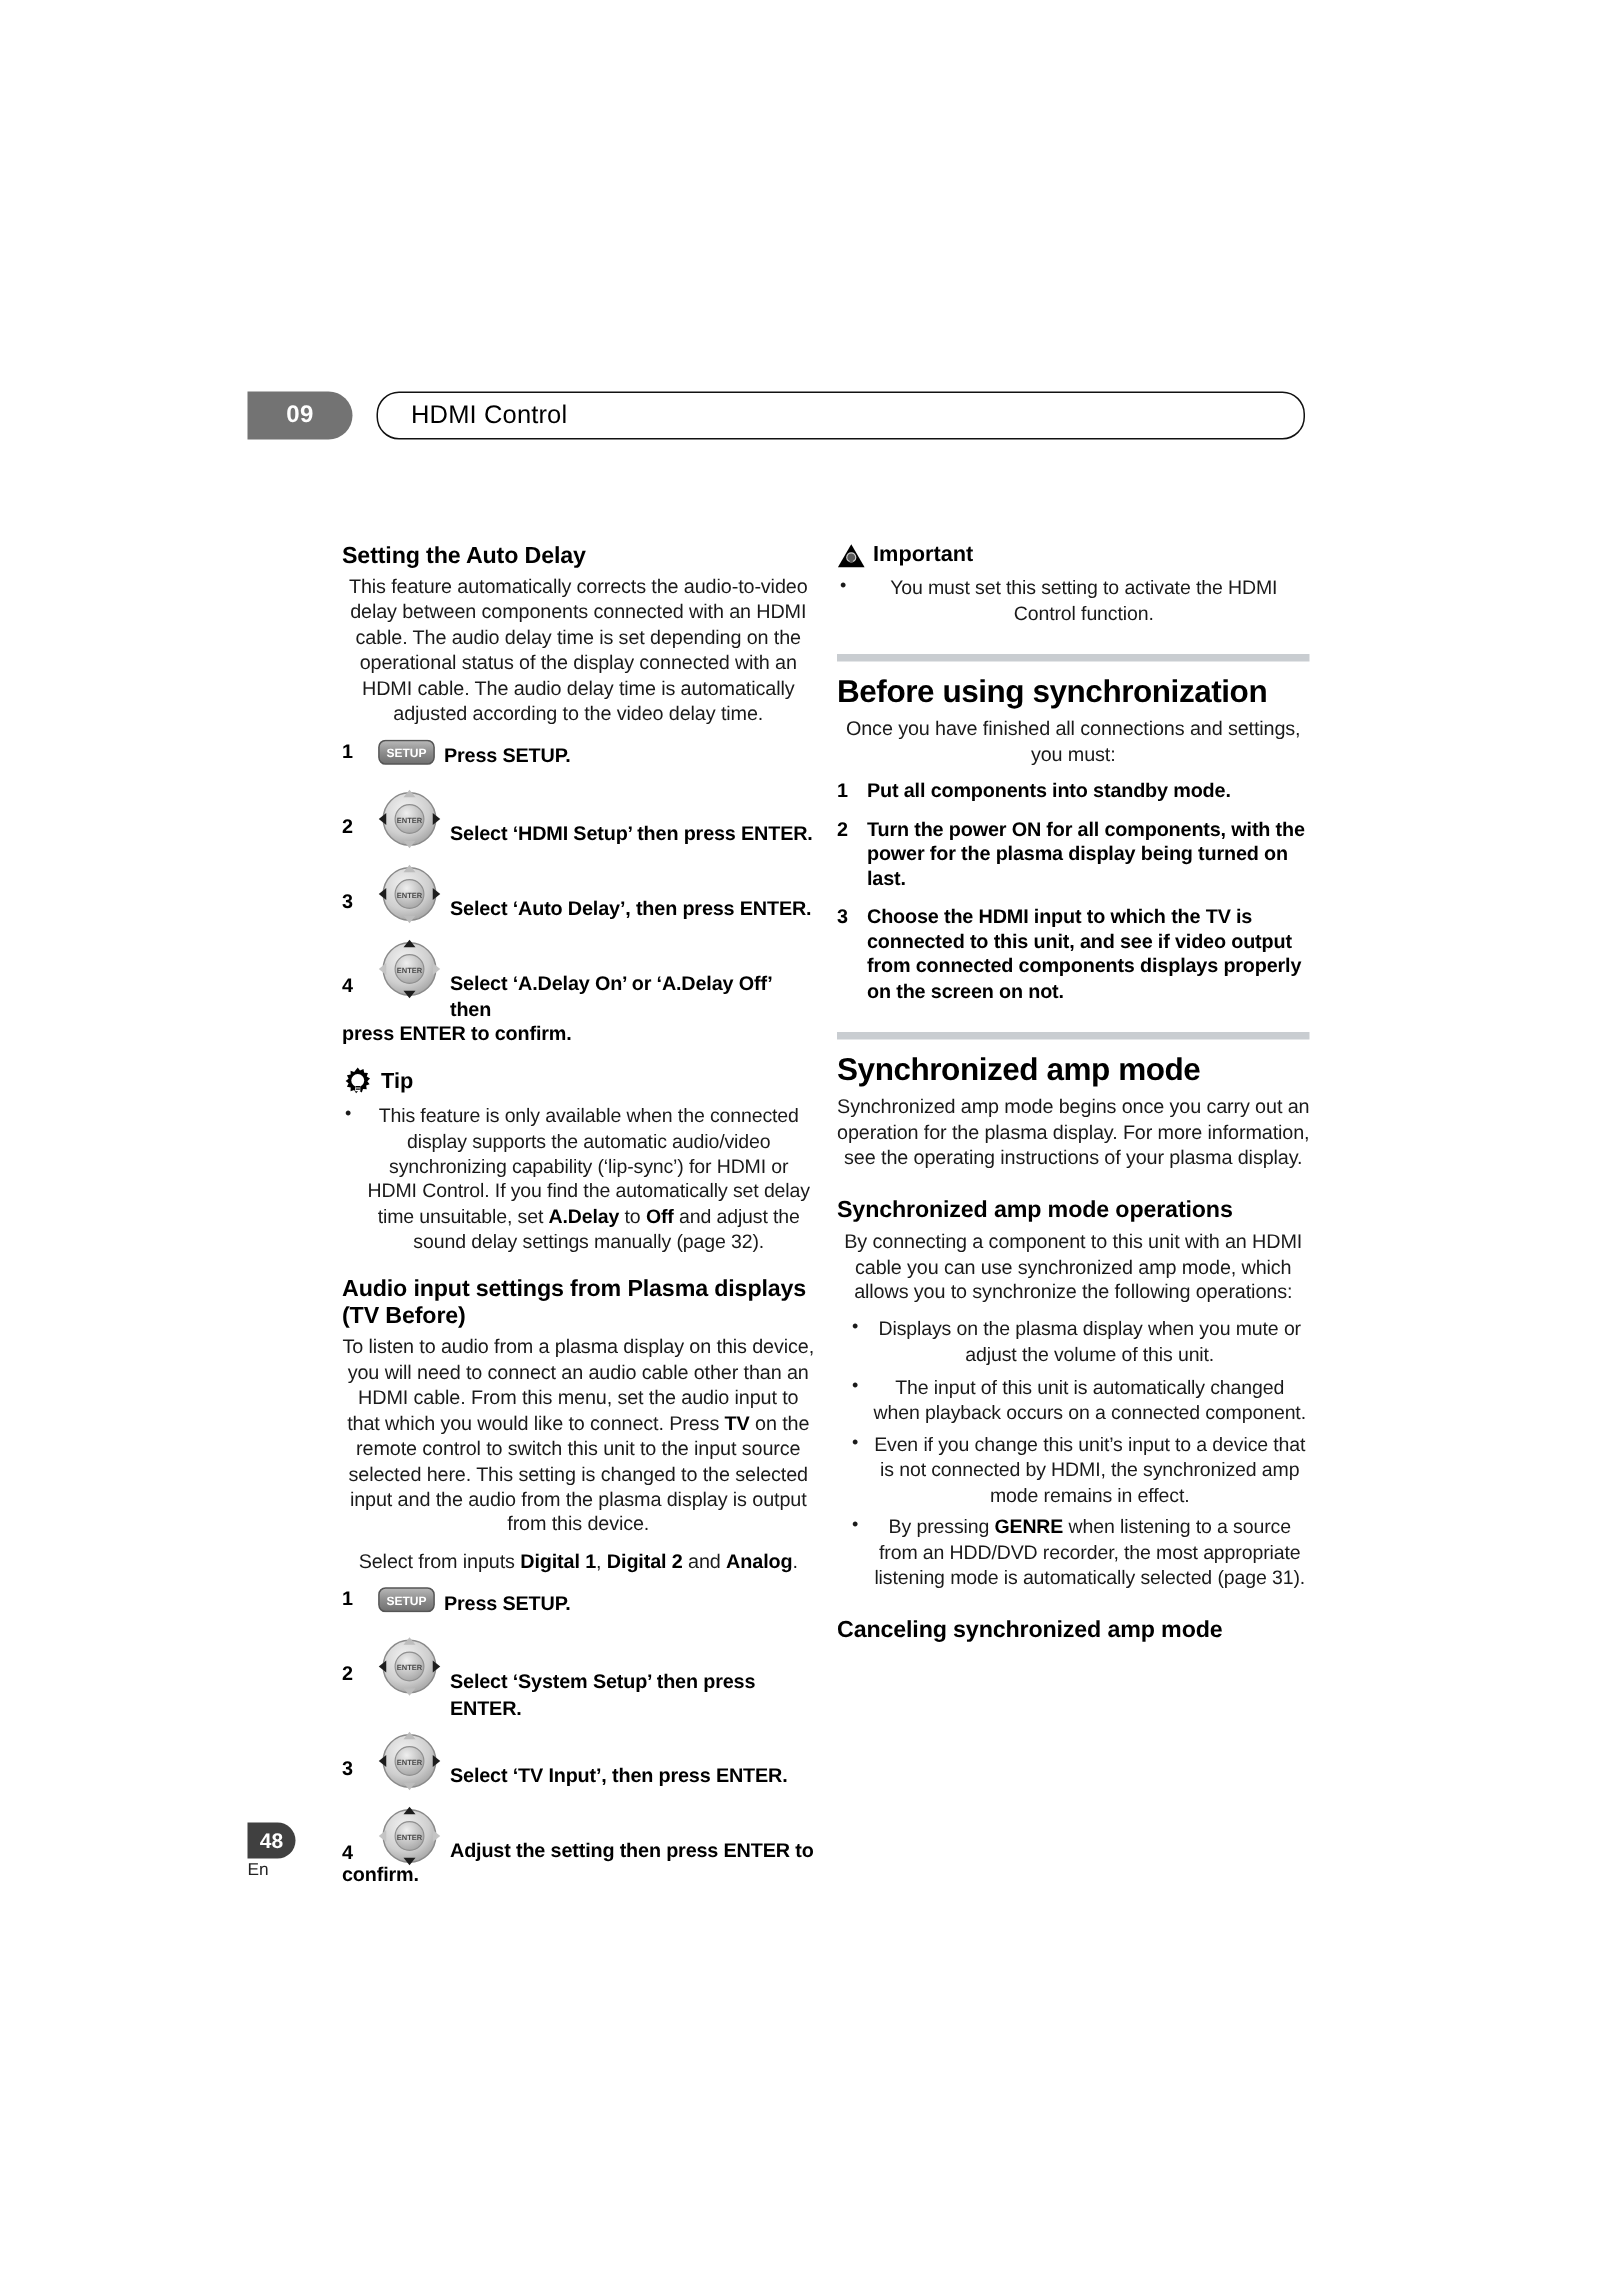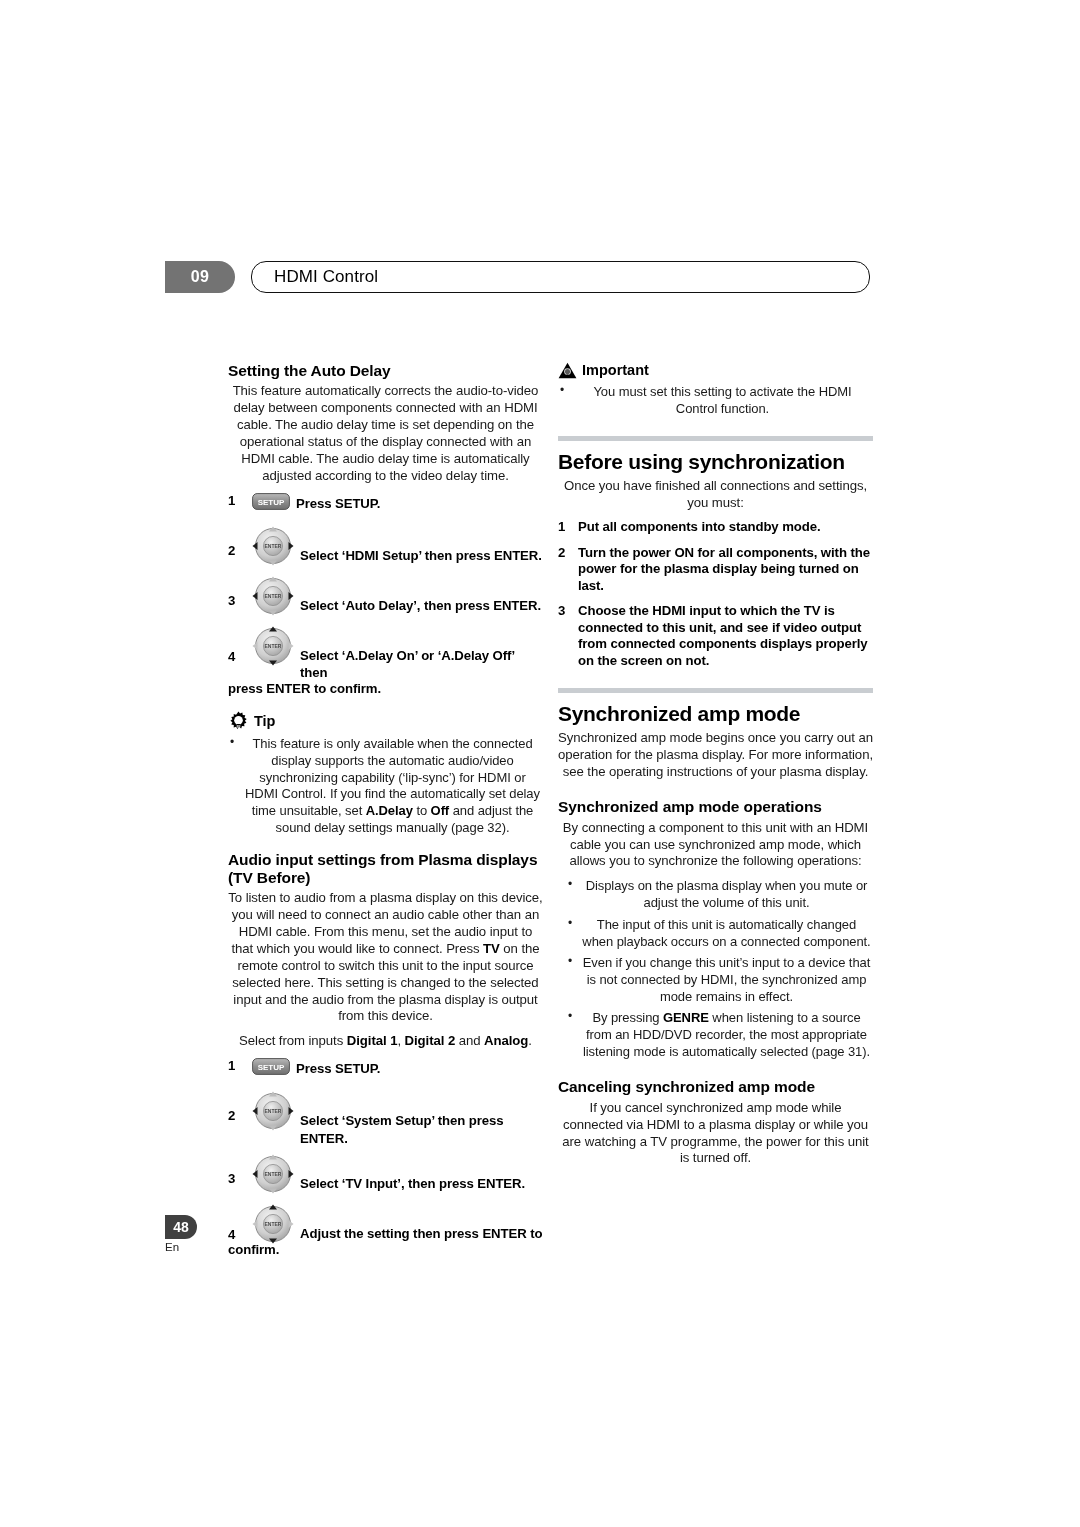--- a/index.html
+++ b/index.html
@@ -320,21 +320,20 @@
     <h2 class="sub" style="margin-top:18px;">Synchronized amp mode operations</h2>
     <p class="body">By connecting a component to this unit with an HDMI cable you can use synchronized amp mode, which allows you to synchronize the following operations:</p>
     <ul class="b indent">
       <li>Displays on the plasma display when you mute or adjust the volume of this unit.</li>
       <li>The input of this unit is automatically changed when playback occurs on a connected component.</li>
       <li>Even if you change this unit’s input to a device that is not connected by HDMI, the synchronized amp mode remains in effect.</li>
       <li>By pressing <b>GENRE</b> when listening to a source from an HDD/DVD recorder, the most appropriate listening mode is automatically selected (page 31).</li>
     </ul>
 
     <h2 class="sub" style="margin-top:18px;">Canceling synchronized amp mode</h2>
-    <p class="body">If you cancel synchronized amp mode while connected via HDMI to a plasma display or while you are watching a TV programme, the power for this unit is turned off.</p>
 
   </div>
 
   <div class="footer">
     <div class="pagetab">48</div>
     <div class="lang">En</div>
   </div>
 
 </div>
 

